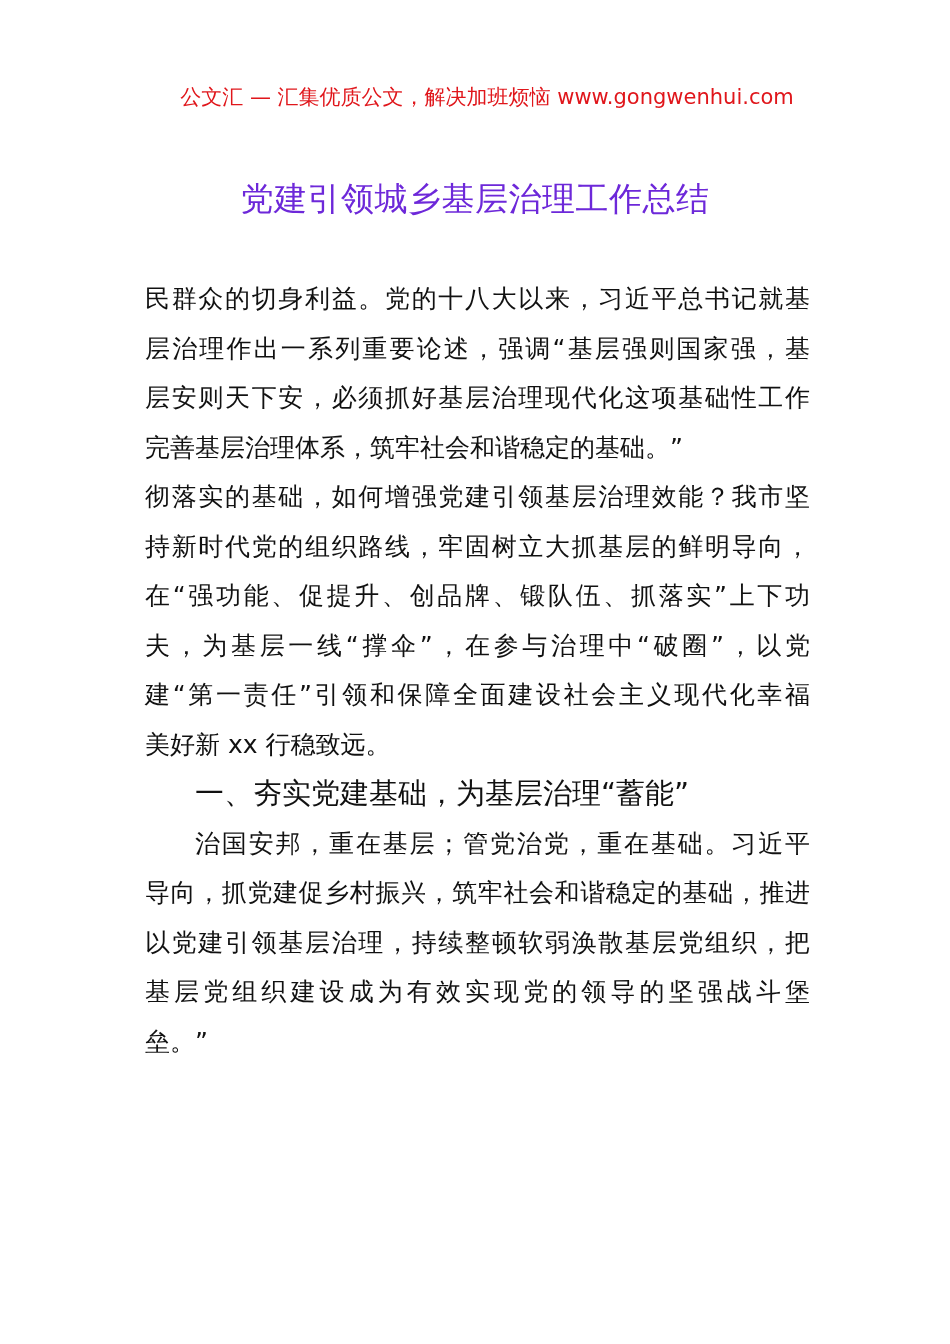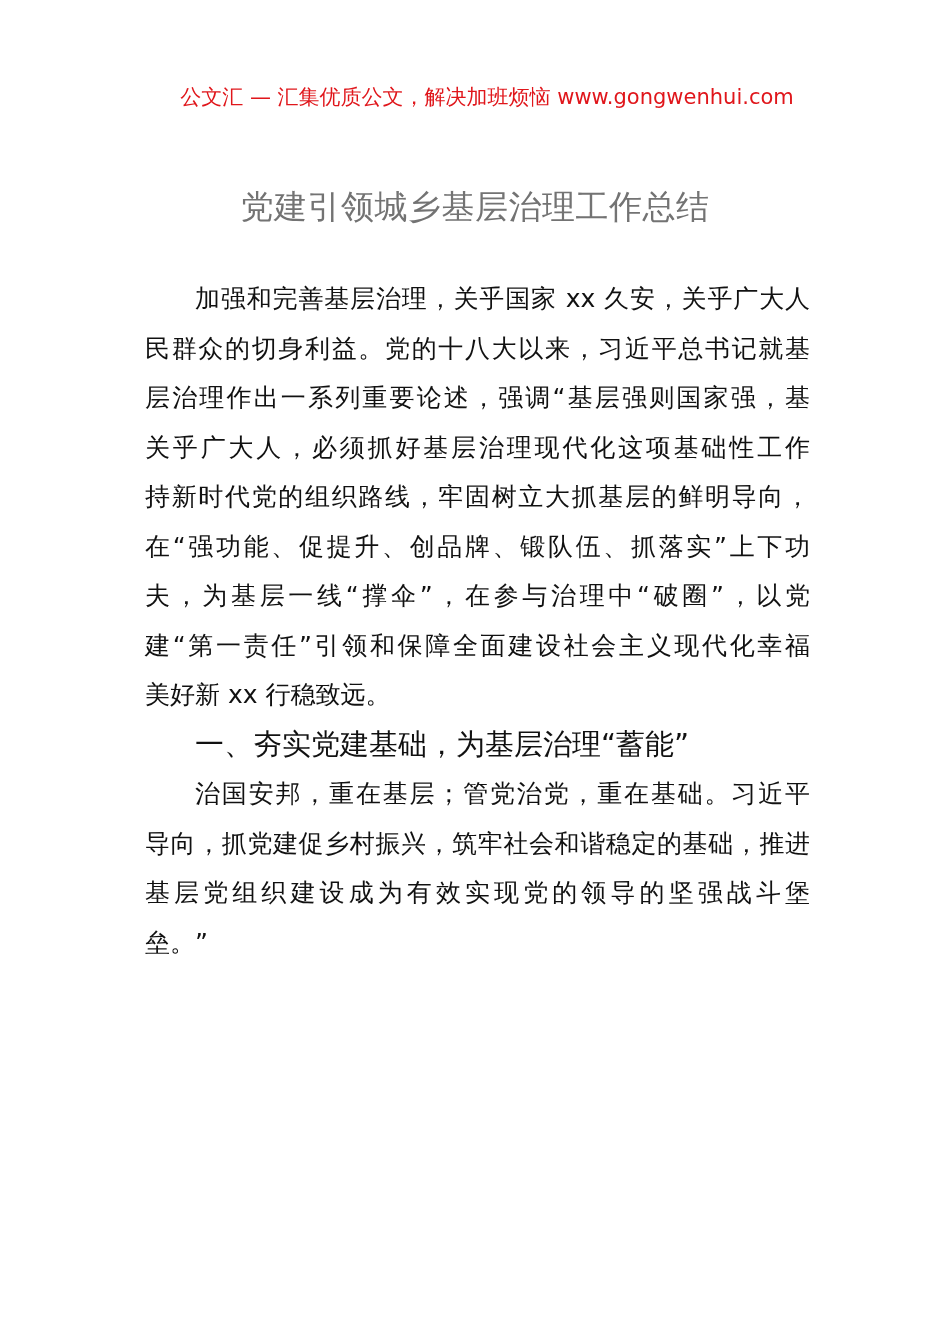--- a/index.html
+++ b/index.html
@@ -21,27 +21,27 @@
       left: 12px;
       width: 950px;
       text-align: center;
       font-size: 21px;
       line-height: 22px;
       color: #e0161b;
       letter-spacing: 0px;
     }
     .doc-title {
       position: absolute;
-      top: 184px;
+      top: 176px;
       left: 0;
       width: 950px;
       text-align: center;
       font-size: 33px;
       line-height: 46px;
-      color: #737373;
+      color: #6d28d9;
       letter-spacing: 0.5px;
     }
     .body-text {
       position: absolute;
       left: 145px;
       width: 665px;
       top: 274px;
     }
     .line {
       height: 49.5px;
@@ -69,39 +69,41 @@
 
 <div class="page">
 
   <div class="header-banner">公文汇 — 汇集优质公文，解决加班烦恼 www.gongwenhui.com</div>
 
   <div class="doc-title">党建引领城乡基层治理工作总结</div>
 
   <div class="body-text">
 
     <div class="paragraph">
-      <div class="line indent">加强和完善基层治理，关乎国家 xx 久安，关乎广大人</div>
       <div class="line">民群众的切身利益。党的十八大以来，习近平总书记就基</div>
       <div class="line">层治理作出一系列重要论述，强调“基层强则国家强，基</div>
-      <div class="line">关乎广大人，必须抓好基层治理现代化这项基础性工作</div>
+      <div class="line">层安则天下安，必须抓好基层治理现代化这项基础性工作</div>
+      <div class="line last">完善基层治理体系，筑牢社会和谐稳定的基础。”</div>
     </div>
 
     <div class="paragraph">
+      <div class="line">彻落实的基础，如何增强党建引领基层治理效能？我市坚</div>
       <div class="line">持新时代党的组织路线，牢固树立大抓基层的鲜明导向，</div>
       <div class="line">在“强功能、促提升、创品牌、锻队伍、抓落实”上下功</div>
       <div class="line">夫，为基层一线“撑伞”，在参与治理中“破圈”，以党</div>
       <div class="line">建“第一责任”引领和保障全面建设社会主义现代化幸福</div>
       <div class="line last">美好新 xx 行稳致远。</div>
     </div>
 
     <div class="paragraph">
       <div class="line heading">一、夯实党建基础，为基层治理“蓄能”</div>
     </div>
 
     <div class="paragraph">
       <div class="line indent">治国安邦，重在基层；管党治党，重在基础。习近平</div>
       <div class="line">导向，抓党建促乡村振兴，筑牢社会和谐稳定的基础，推进</div>
+      <div class="line">以党建引领基层治理，持续整顿软弱涣散基层党组织，把</div>
       <div class="line">基层党组织建设成为有效实现党的领导的坚强战斗堡</div>
       <div class="line last">垒。”</div>
     </div>
 
   </div>
 </div>
 
 </body></html>

